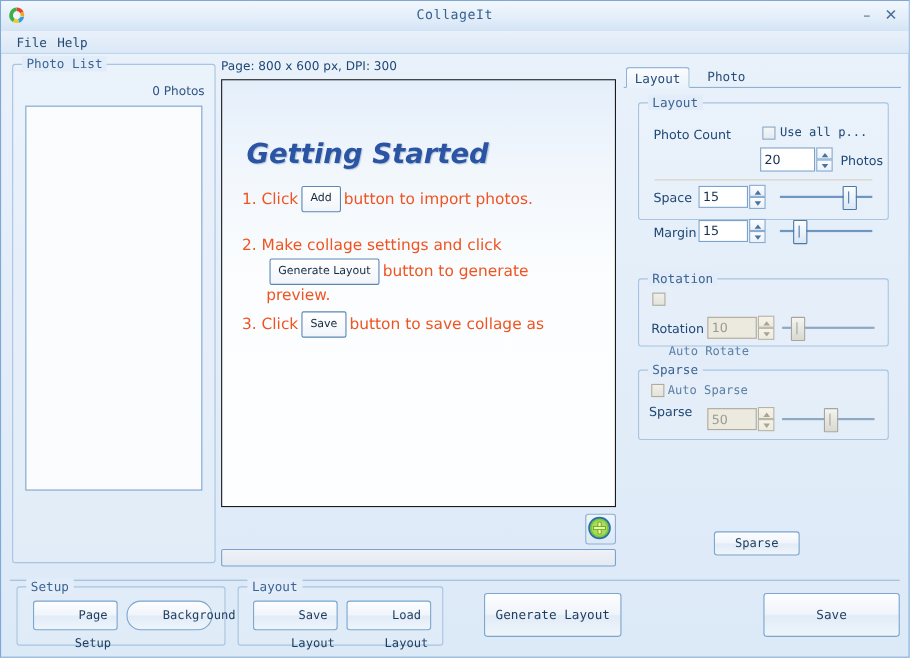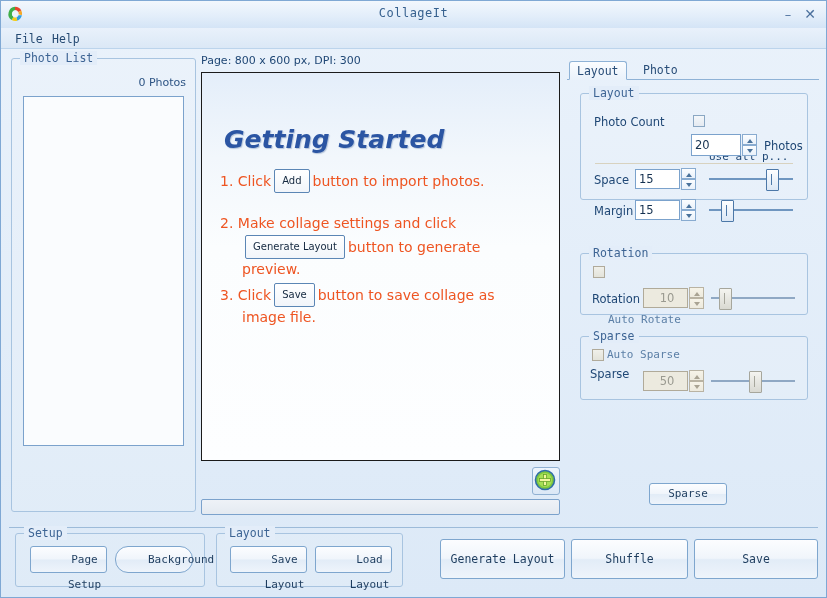--- a/index.html
+++ b/index.html
@@ -210,21 +210,20 @@
     background: #ffffff;
     border: 1px solid #7ba2cc;
     font-family: "DejaVu Sans", sans-serif;
     font-size: 11.5px; color: #14304f;
     padding: 1px 0 0 3px;
   }
   .spin-input.disabled {
     background: #eceadf;
     border-color: #b0aa99;
     color: #9a9a90;
-    text-align: center;
   }
   .spin-btns {
     position: absolute;
     width: 15px; height: 22px;
   }
   .spin-btns > div {
     box-sizing: border-box;
     width: 15px; height: 11px;
     background: linear-gradient(#fbfdff, #e9f1fa);
     border: 1px solid #88abd0;
@@ -350,21 +349,20 @@
     </div>
 
     <div class="step step2">
       <span>2. Make collage settings and click</span>
       <span class="step2-line2"><span class="inline-btn">Generate Layout</span><span>button to generate</span></span>
       <span class="step3-line2">preview.</span>
     </div>
 
     <div class="step step3">
       <span>3. Click</span><span class="inline-btn">Save</span><span>button to save collage as</span>
-      <span class="step3-line2">image file.</span>
     </div>
   </div>
 
   <div id="zoom-in-button">
     <svg viewBox="0 0 24 24" width="24" height="24">
       <circle cx="12" cy="12" r="9.5" fill="#7cc73f" stroke="#2f6ea8" stroke-width="1.6"></circle>
       <circle cx="12" cy="12" r="7" fill="#a6df55"></circle>
       <rect x="10.6" y="6.6" width="2.9" height="10.8" fill="#f2f7a0" stroke="#5a9c22" stroke-width="0.7"></rect>
       <rect x="6.6" y="10.6" width="10.8" height="2.9" fill="#f2f7a0" stroke="#5a9c22" stroke-width="0.7"></rect>
     </svg>
@@ -376,21 +374,21 @@
     <div class="tabstrip">
       <div class="tab tab-layout active">Layout</div>
       <div class="tab tab-photo">Photo</div>
     </div>
 
     <div class="group" id="layout-group">
       <span class="glabel">Layout</span>
 
       <span class="fld-label" style="left:13px; top:21px;">Photo Count</span>
       <span class="chk" style="left:112px; top:21px;"></span>
-      <span class="fld-label mono" style="left:128px; top:20px;margin-top:36px;">Use all p...</span>
+      <span class="fld-label mono" style="left:128px; top:20px;">Use all p...</span>
 
       <span class="spin-input" style="left:110px; top:40px; width:50px; height:22px; line-height:19px;">20</span>
       <span class="spin-btns" style="left:161px; top:40px;">
         <div class="up">
             <i class="arr"></i>
           </div>
         <div class="down">
             <i class="arr"></i>
           </div>
       </span>
@@ -480,16 +478,15 @@
     <span class="btn btn-wide" style="left:99px; top:12px; width:78px;border-radius:13px;">Background</span>
   </div>
 
   <div class="group" id="layout-bottom-group">
     <span class="glabel">Layout</span>
     <span class="btn btn-wide" style="left:13px; top:12px; width:77px;">Save Layout</span>
     <span class="btn btn-wide" style="left:98px; top:12px; width:77px;">Load Layout</span>
   </div>
 
   <div class="btn btn-big" id="generate-layout-button">Generate Layout</div>
-  <div class="btn btn-big" id="shuffle-button">Shuffle</div>
   <div class="btn btn-big" id="save-button">Save</div>
 
 </div>
 
 </body></html>

